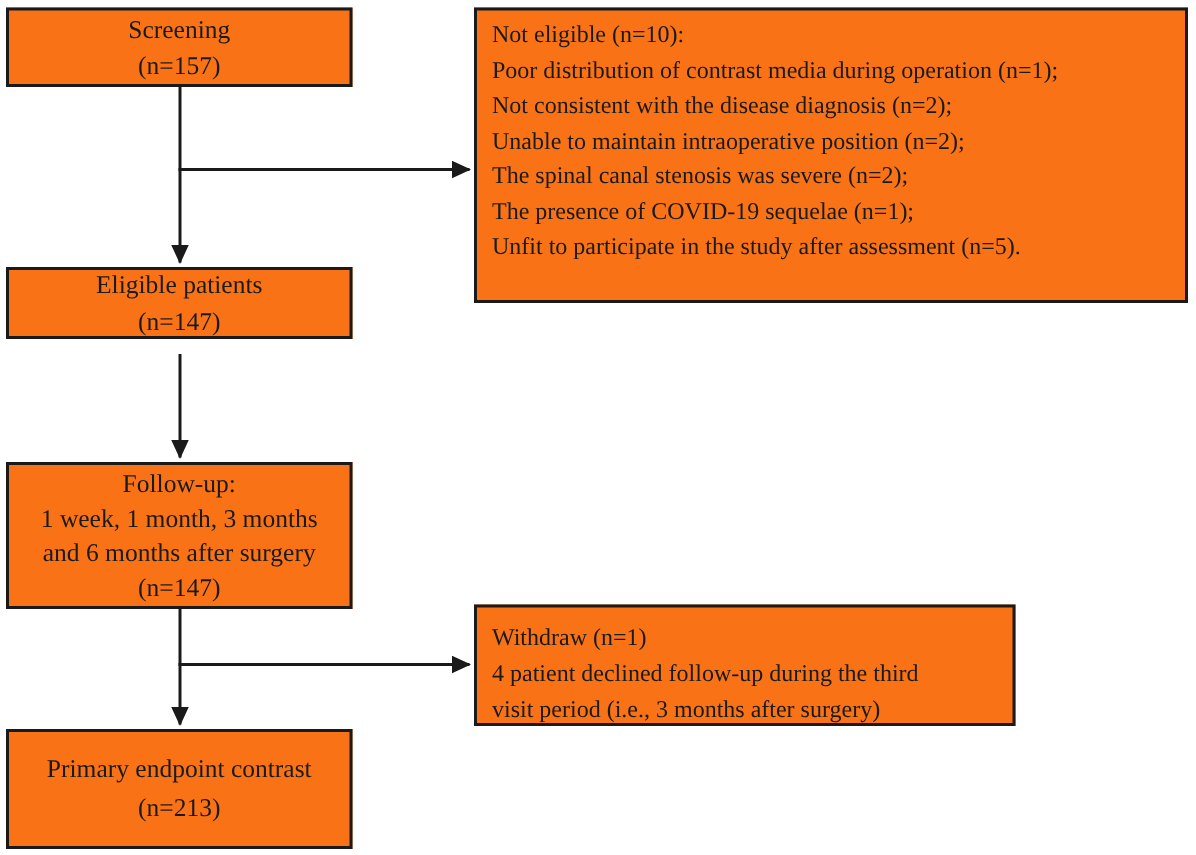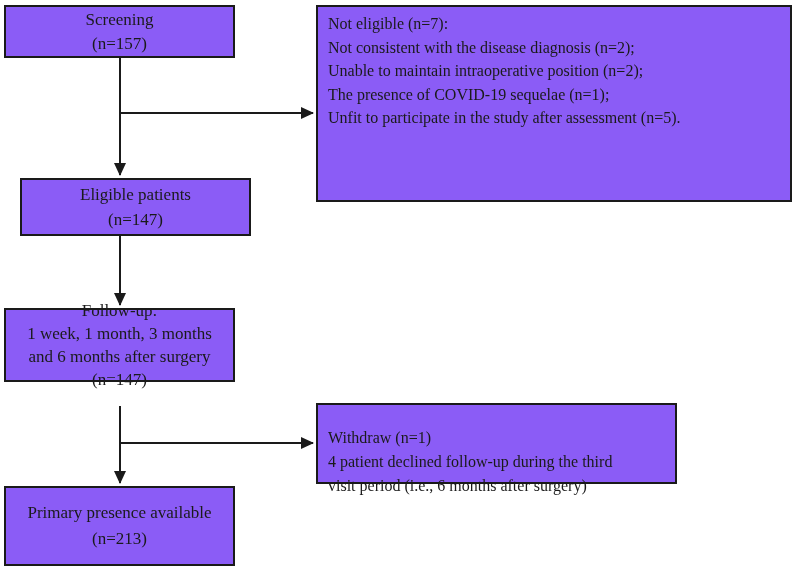--- a/index.html
+++ b/index.html
@@ -20,21 +20,21 @@
     position: absolute;
     left: 0;
     top: 0;
     width: 797px;
     height: 570px;
     pointer-events: none;
   }
   .box {
     position: absolute;
     border: 2px solid #1a1a1a;
-    background: #8b5cf6;
+    background: #f97316;
     box-sizing: border-box;
     font-size: 17px;
   }
   .box.center {
     display: flex;
     flex-direction: column;
     align-items: center;
     justify-content: center;
     text-align: center;
   }
@@ -50,35 +50,35 @@
   }
   
   #box-not-eligible {
     left: 316px; top: 5px;
     width: 476px; height: 197px;
     padding: 5px 6px 0 10px;
     line-height: 23.5px;
   }
   
   #box-eligible {
-    left: 20px; top: 178px;
-    width: 231px; height: 58px;
+    left: 4px; top: 178px;
+    width: 231px; height: 48px;
     line-height: 25px;
   }
   
   #box-followup {
     left: 4px; top: 308px;
-    width: 231px; height: 74px;
+    width: 231px; height: 98px;
     line-height: 23px;
   }
   
   #box-withdraw {
     left: 316px; top: 403px;
     width: 361px; height: 81px;
-    padding: 21px 8px 0 10px;
+    padding: 9px 8px 0 10px;
     line-height: 24px;
   }
   
   #box-primary {
     left: 4px; top: 486px;
     width: 231px; height: 80px;
     line-height: 26px;
   }
   .line-text {
     white-space: nowrap;
@@ -104,43 +104,45 @@
     <line x1="120" y1="406" x2="120" y2="483" stroke="#1a1a1a" stroke-width="2" marker-end="url(#ah)"></line>
     <line x1="119" y1="443" x2="313" y2="443" stroke="#1a1a1a" stroke-width="2" marker-end="url(#ah)"></line>
   </svg>
 
   <div class="box center" id="box-screening">
     <div class="line-text">Screening</div>
     <div class="line-text">(n=157)</div>
   </div>
 
   <div class="box list" id="box-not-eligible">
-    <div class="line-text">Not eligible (n=7):</div>
+    <div class="line-text">Not eligible (n=10):</div>
+    <div class="line-text">Poor distribution of contrast media during operation (n=1);</div>
     <div class="line-text">Not consistent with the disease diagnosis (n=2);</div>
     <div class="line-text">Unable to maintain intraoperative position (n=2);</div>
+    <div class="line-text">The spinal canal stenosis was severe (n=2);</div>
     <div class="line-text">The presence of COVID-19 sequelae (n=1);</div>
     <div class="line-text">Unfit to participate in the study after assessment (n=5).</div>
   </div>
 
   <div class="box center" id="box-eligible">
     <div class="line-text">Eligible patients</div>
     <div class="line-text">(n=147)</div>
   </div>
 
   <div class="box center" id="box-followup">
     <div class="line-text">Follow-up:</div>
     <div class="line-text">1 week, 1 month, 3 months</div>
     <div class="line-text">and 6 months after surgery</div>
     <div class="line-text">(n=147)</div>
   </div>
 
   <div class="box list" id="box-withdraw">
     <div class="line-text">Withdraw (n=1)</div>
     <div class="line-text">4 patient declined follow-up during the third</div>
-    <div class="line-text">visit period (i.e., 6 months after surgery)</div>
+    <div class="line-text">visit period (i.e., 3 months after surgery)</div>
   </div>
 
   <div class="box center" id="box-primary">
-    <div class="line-text">Primary presence available</div>
+    <div class="line-text">Primary endpoint contrast</div>
     <div class="line-text">(n=213)</div>
   </div>
 
 </div>
 
 </body></html>

